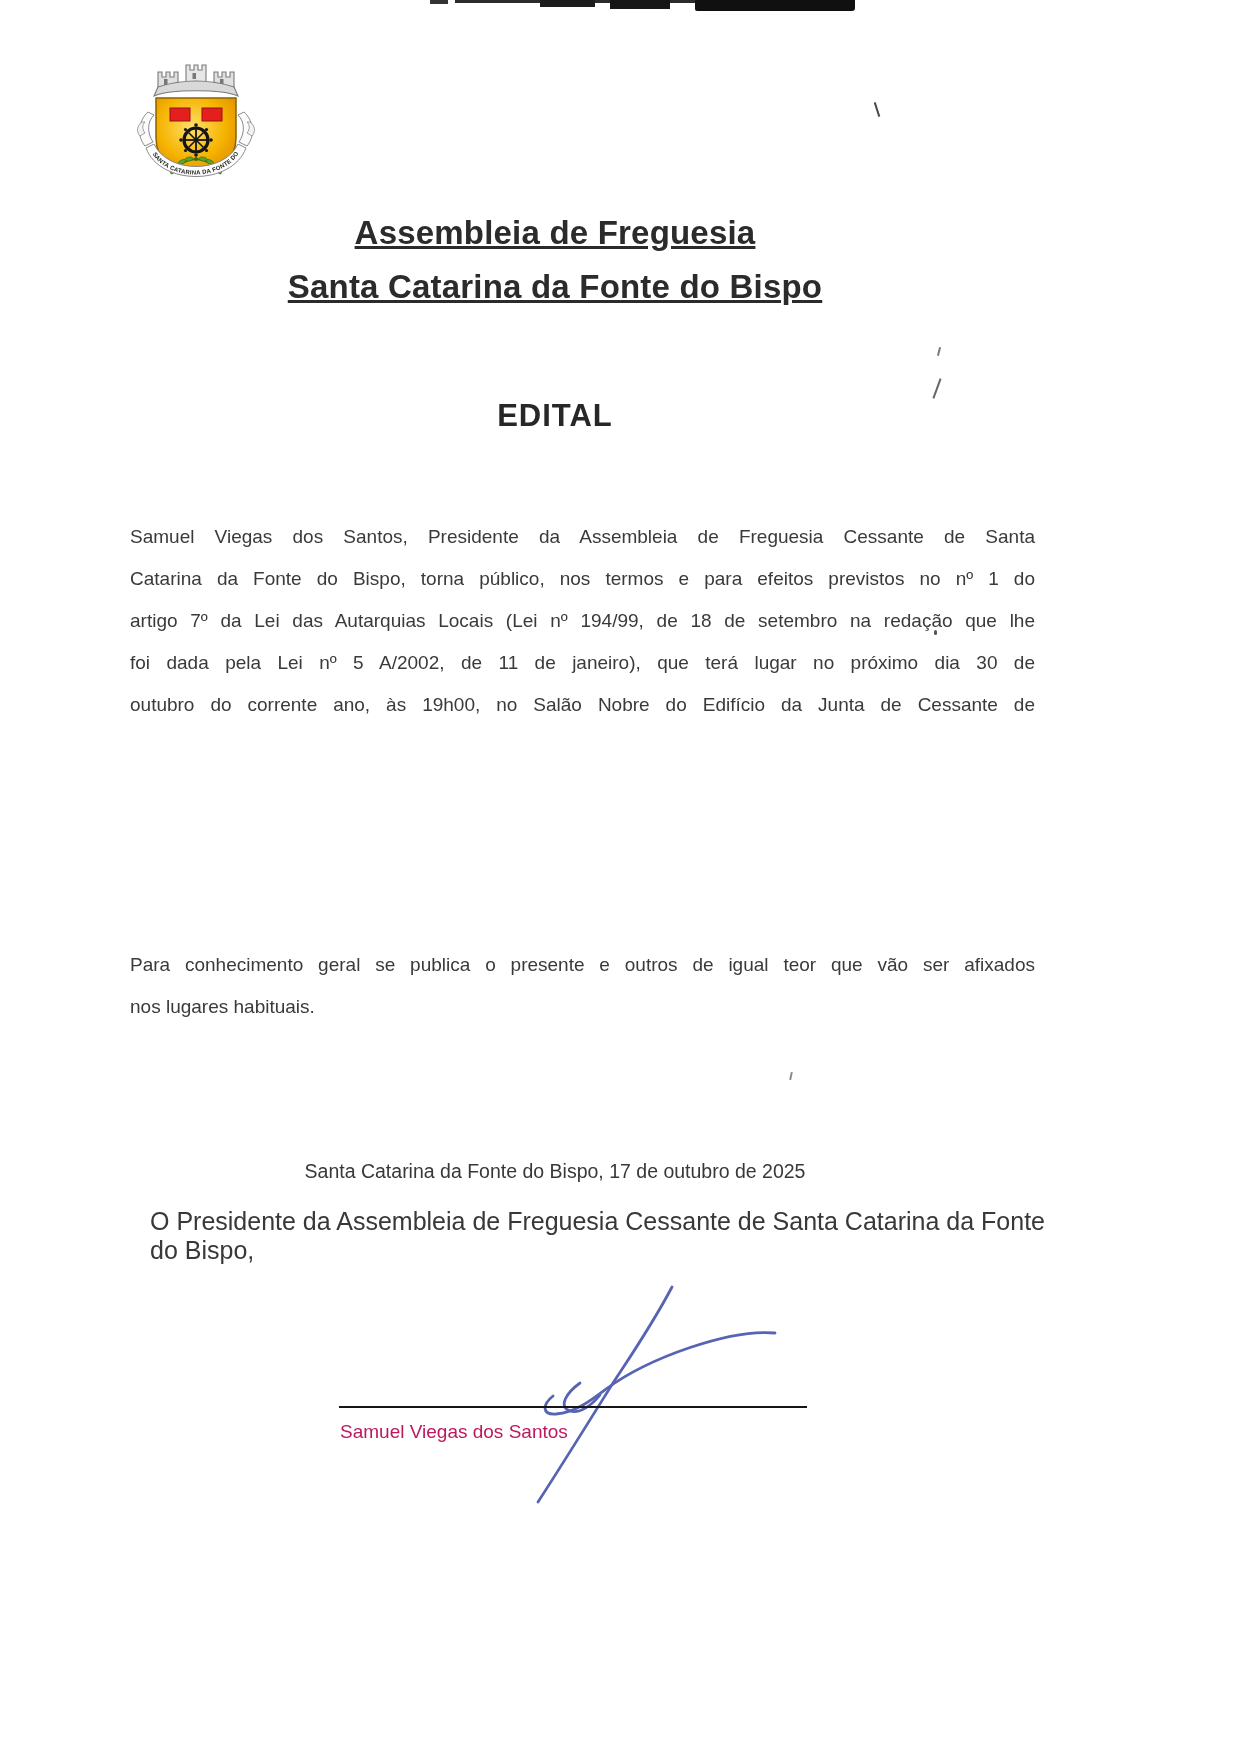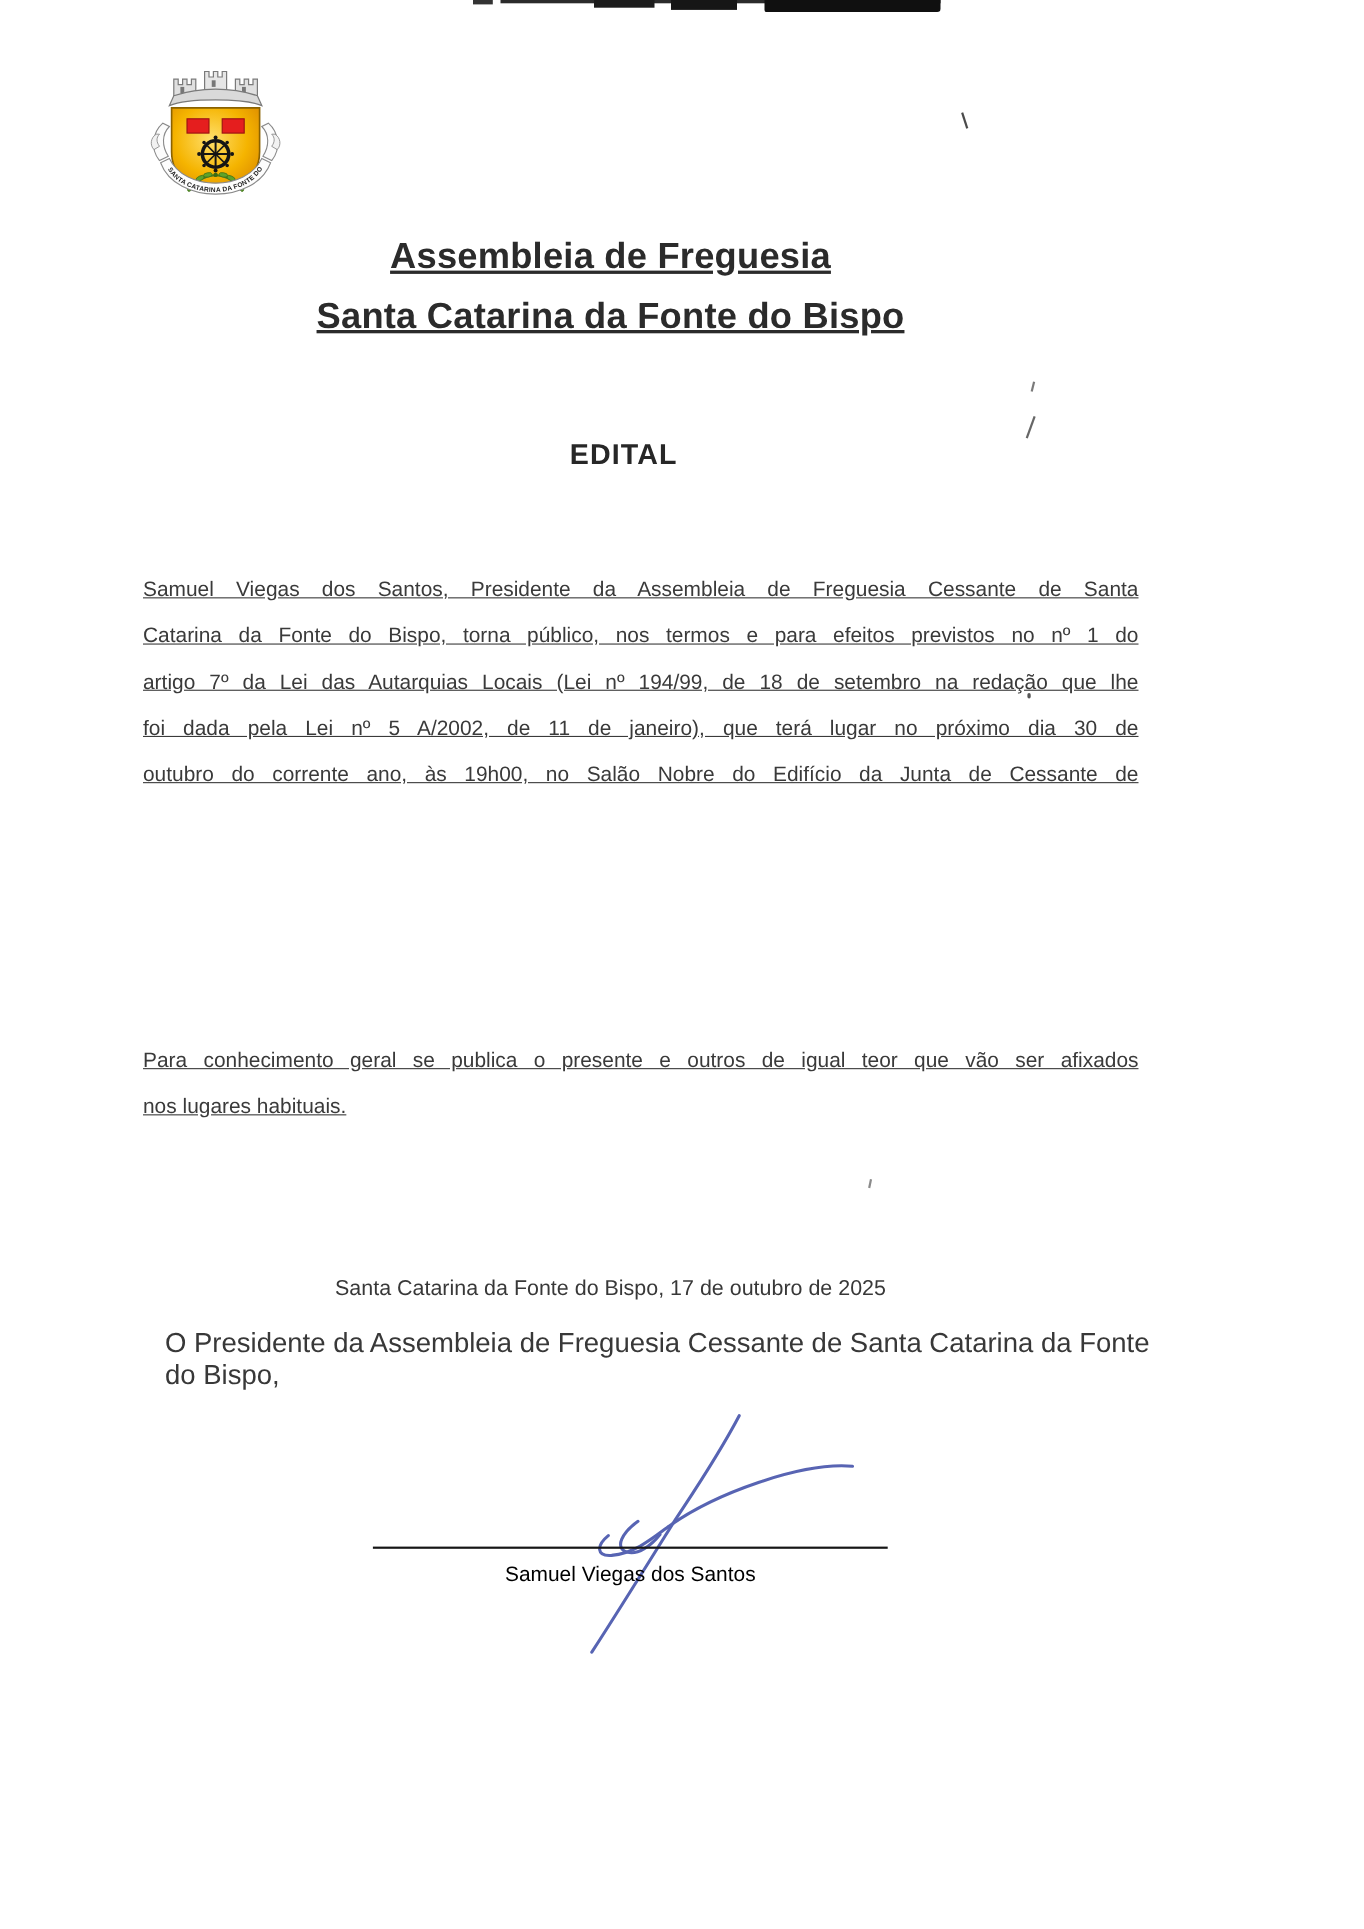--- a/index.html
+++ b/index.html
@@ -31,48 +31,47 @@
     font-size:33px;
     line-height:54px;
     letter-spacing:0.2px;
     text-decoration:underline;
   }
   .edital {
     position:absolute; left:0; top:398px; width:1110px;
     text-align:center;
     color:#272727;
     font-weight:bold;
-    font-size:26px;
+    font-size:31px;
     letter-spacing:1px;
-    margin-left:12px;
   }
 
   
   .par {
     position:absolute; left:130px; width:905px;
     font-size:19px; line-height:42px; color:#3a3a3a;
   }
   .par-1 { top:516px; }
   .par-2 { top:944px; }
-  .jline { text-align:justify; text-align-last:justify; white-space:normal;text-decoration:underline; }
+  .jline { text-align:justify; text-align-last:justify; white-space:normal; }
   .jline.last { text-align:left; text-align-last:left; }
 
   .dateline {
     position:absolute; left:65px; top:1122px; width:980px;
     text-align:center; font-size:19.5px; color:#383838;margin-top:38px;
   }
   .signatory-title {
     position:absolute; left:150px; top:1207px; width:900px;
     font-size:25px; color:#383838;
   }
 
   .sig-line { position:absolute; left:339px; top:1406px; width:468px; height:2px; background:#161616; }
   .signatory-name {
     position:absolute; left:340px; top:1421px; width:466px;
-    text-align:center; font-size:19px; color:#000000;
+    text-align:left; font-size:19px; color:#be185d;
   }
   .signature-svg { position:absolute; left:430px; top:1263px; width:390px; height:248px; }
 </style>
 </head>
 <body>
 
 <div class="page">
 
   <div>
     <div class="scan-strip" style="left:455px; top:0; width:400px; height:3px; background:#2b2b2b;"></div>

